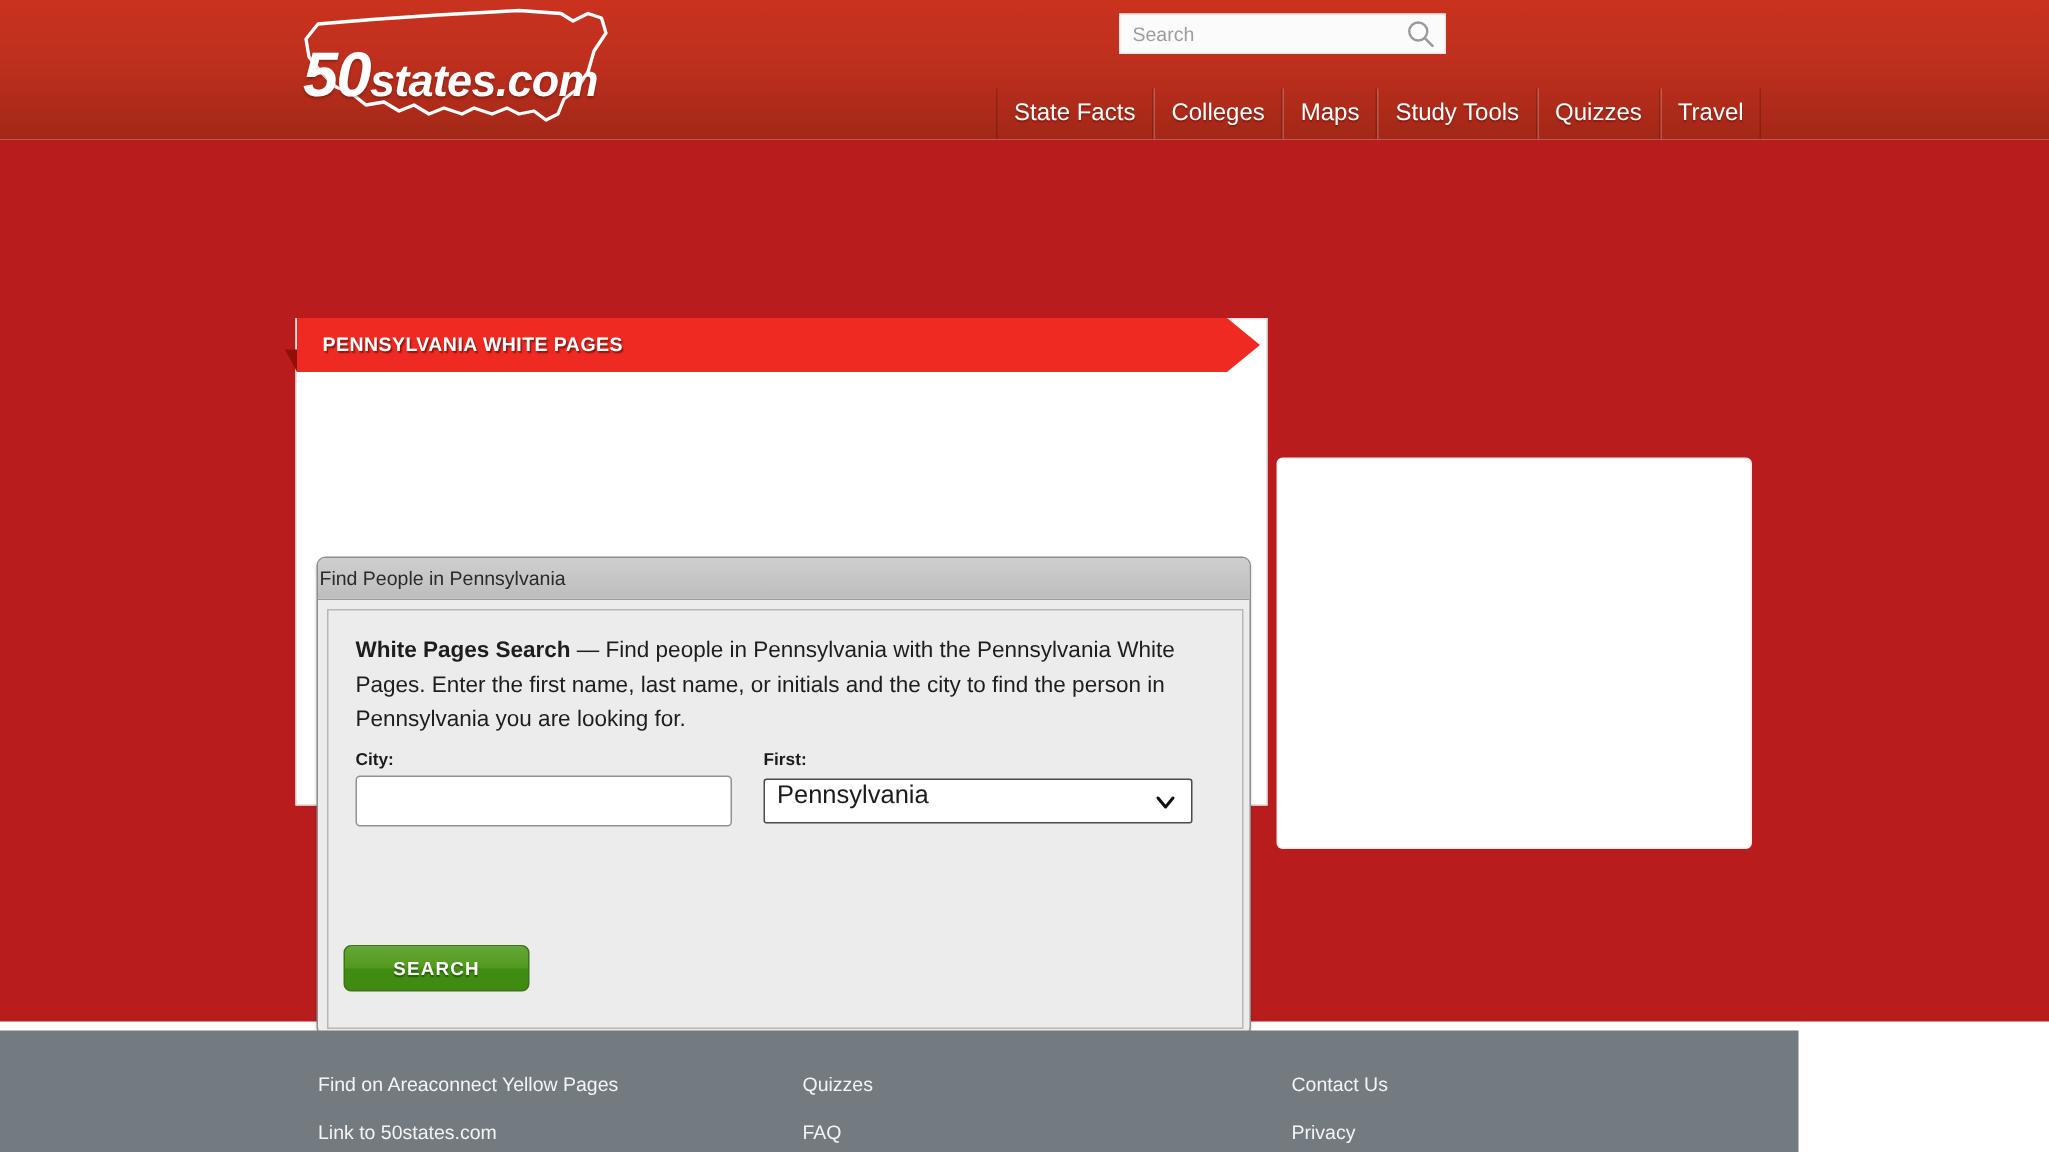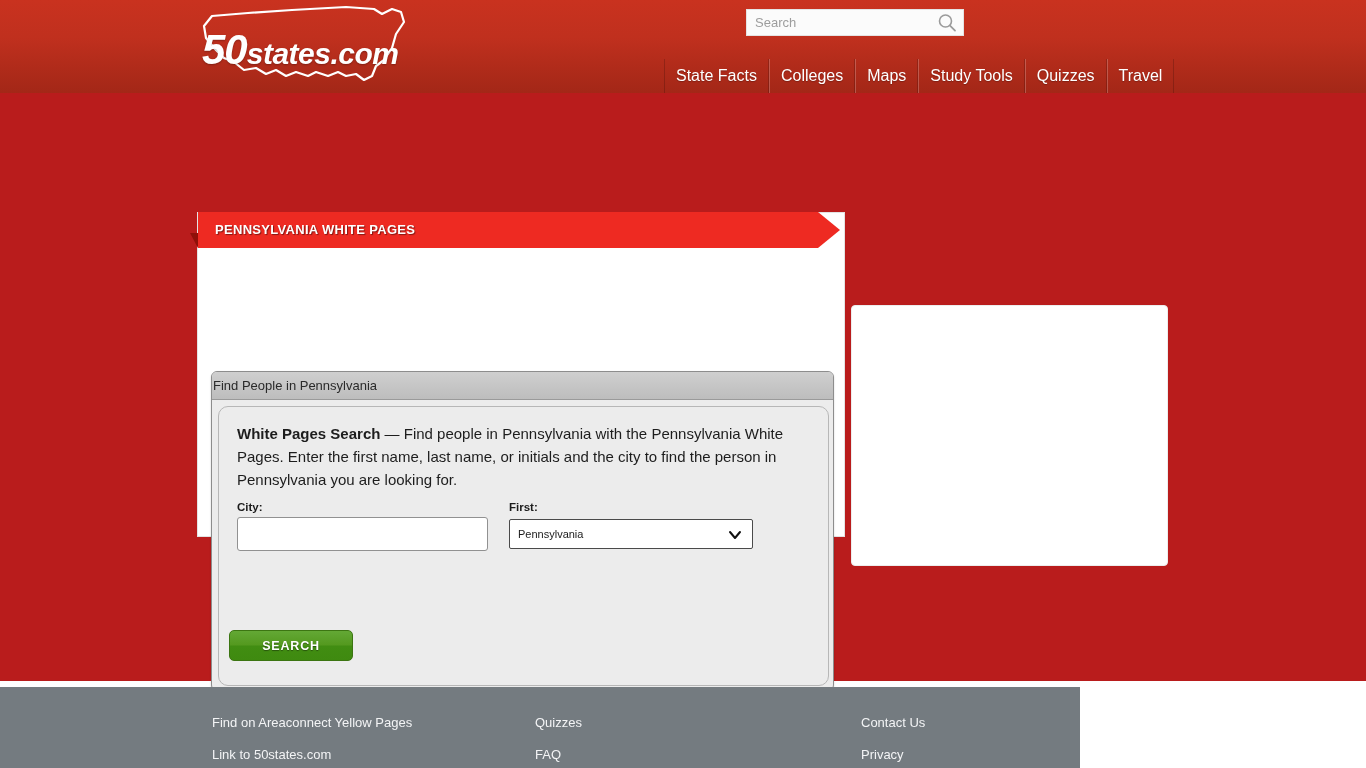--- a/index.html
+++ b/index.html
@@ -195,21 +195,21 @@
     color: #2a2a2a;
   }
   .panel-inner {
     position: absolute;
     left: 6px;
     top: 34px;
     width: 611px;
     height: 280px;
     background: #ececec;
     border: 1px solid #b7b7b7;
-    border-radius: 10px;
+    border-radius: 0;
     box-sizing: border-box;
     padding: 15px 18px 0 18px;
   }
   .intro {
     font-size: 15px;
     color: #1d1d1d;
     line-height: 23px;
     margin: 0 0 6px 0;
     width: 575px;
   }
@@ -234,31 +234,30 @@
     box-sizing: border-box;
     outline: none;
     padding: 0 7px;
     font-family: "Liberation Sans", sans-serif;
     font-size: 13px;
     color: #222;
   }
   .select-input {
     position: absolute;
     height: 30px;
-    width: 244px;
+    width: 286px;
     background: #ffffff;
     border: 1px solid #4a4a4a;
     border-radius: 2px;
     box-sizing: border-box;
     font-family: "Liberation Sans", sans-serif;
-    font-size: 11px;
+    font-size: 17px;
     color: #1b1b1b;
     padding: 0 8px;
     display: flex;
-    align-items: center;
     cursor: pointer;
   }
   .select-chevron {
     position: absolute;
     right: 10px;
     top: 9px;
   }
 
   .search-button {
     position: absolute;
@@ -289,21 +288,21 @@
     border-radius: 4px;
     background: #ffffff;
     box-sizing: border-box;
   }
 
   
   .site-footer {
     position: absolute;
     left: 0;
     top: 687px;
-    width: 1080px;
+    width: 1199px;
     height: 81px;
     background: #747b80;
   }
   .footer-col {
     position: absolute;
     top: 28px;
   }
   .footer-col.c1 { left: 212px; }
   .footer-col.c2 { left: 535px; }
   .footer-col.c3 { left: 861px; }

